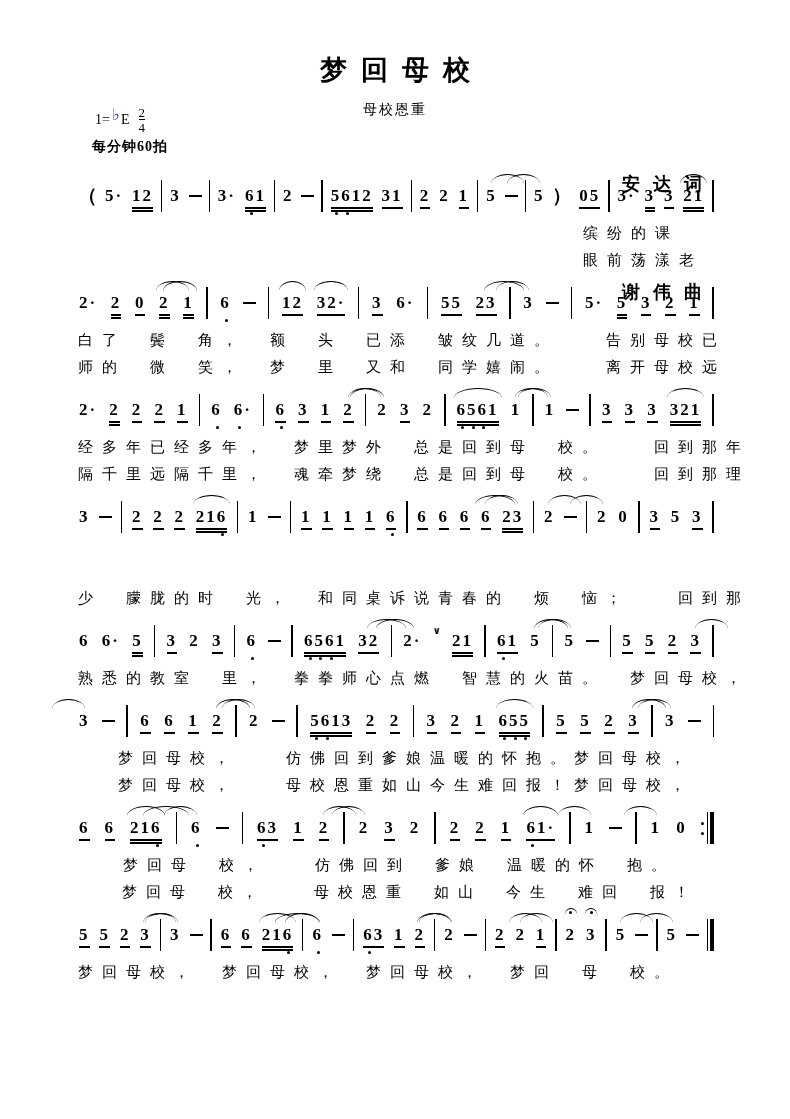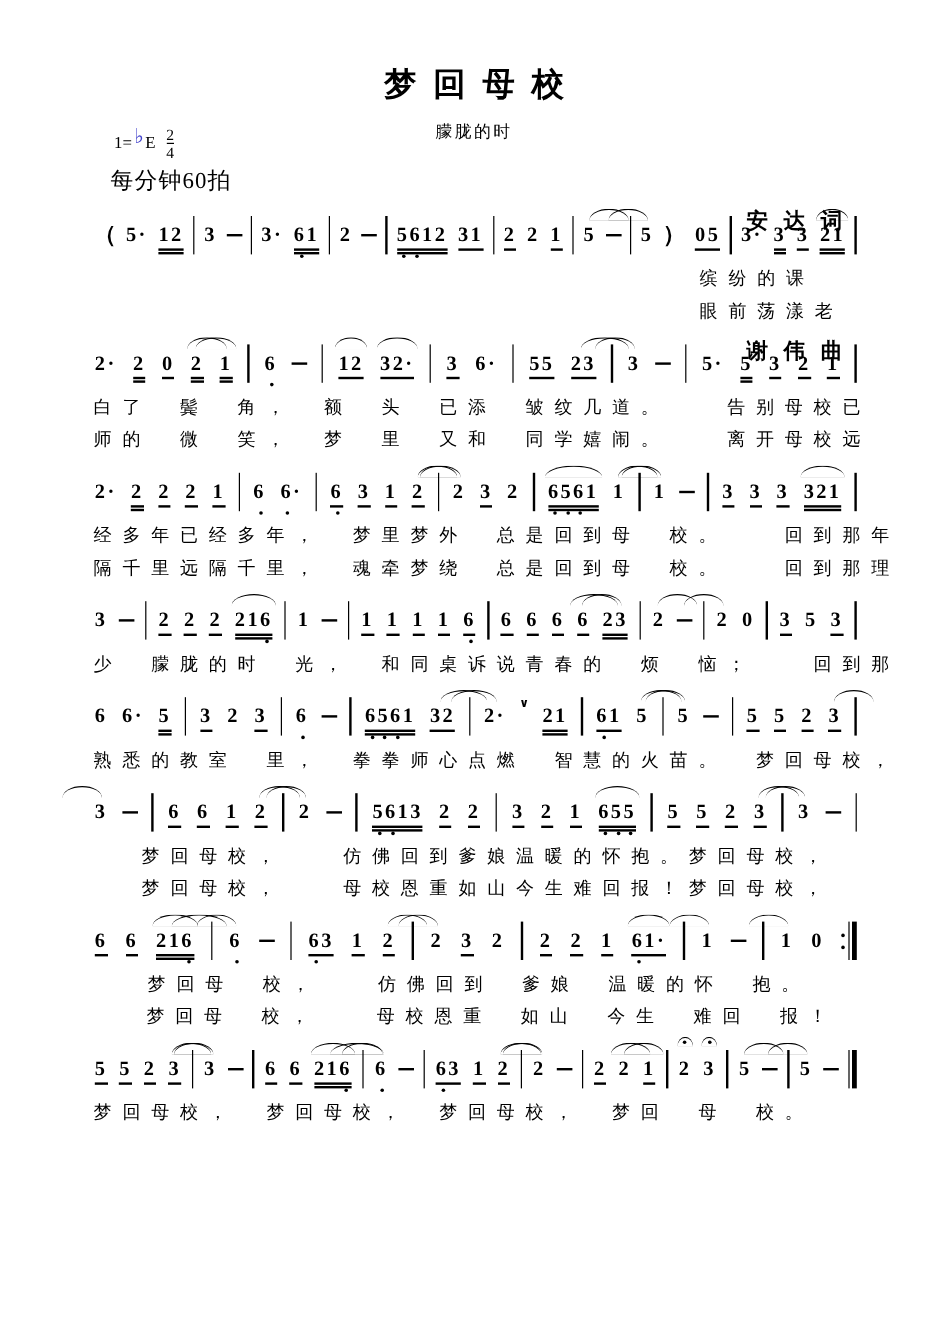--- a/index.html
+++ b/index.html
@@ -12,21 +12,21 @@
          font-size:27px;font-weight:bold;letter-spacing:14px;text-indent:14px;}
   .subtitle{position:absolute;top:101px;left:0;width:100%;text-align:center;
             font-size:14px;letter-spacing:2px;}
   .authors{position:absolute;top:94px;right:63px;text-align:left;
            font-size:18px;font-weight:bold;line-height:36px;letter-spacing:13px;white-space:pre;}
   .keysig{position:absolute;left:95px;top:106px;font-size:14px;display:flex;align-items:center;}
   .flat{color:#4343cc;font-size:17px;position:relative;top:-6px;margin:0 1px 0 2px;}
   .frac{display:inline-flex;flex-direction:column;align-items:center;margin-left:9px;
         font-size:13px;line-height:13px;}
   .frac .den{border-top:1.2px solid #000;padding-top:1px;}
-  .tempo{position:absolute;left:92px;top:138px;font-size:19px;font-weight:normal;letter-spacing:1px;}
+  .tempo{position:absolute;left:92px;top:138px;font-size:14px;font-weight:bold;letter-spacing:1px;}
 
   
   .score{position:absolute;left:78px;top:172px;width:636px;}
   .system{margin-bottom:5px;}
   .notation{position:relative;display:flex;justify-content:space-between;align-items:center;
             width:100%;height:48px;}
   .note{position:relative;display:inline-block;font-size:17px;font-weight:bold;line-height:20px;padding:0 1px;}
   .digits{letter-spacing:2px;}
   .ch{position:relative;display:inline-block;}
   .ch.lo::after{content:"";position:absolute;left:45%;bottom:-9px;width:3px;height:3px;
@@ -49,21 +49,21 @@
   .rdots{display:flex;flex-direction:column;gap:7px;margin-right:3px;}
   .rdots i{width:3px;height:3px;border-radius:50%;background:#000;}
   .lyric{font-size:15px;letter-spacing:9px;white-space:pre;height:27px;line-height:27px;}
 </style>
 </head>
 <body>
 
 <div class="page">
   <div class="hdr">
     <div class="title">梦回母校</div>
-    <div class="subtitle">朦胧的时</div>
+    <div class="subtitle">母校恩重</div>
     <div class="authors">
       <div>安达词</div>
       <div>谢伟曲</div>
     </div>
     <div class="keysig">
       <span>1=</span>
         <span class="flat">♭</span>
         <span>E</span>
       <span class="frac">
         <span>2</span>
@@ -271,21 +271,21 @@
           <span class="bar">
             <i class="thin"></i>
           </span>
           <span class="note"><span class="digits"><span class="ch">3</span></span><i class="ul ul1"></i></span>
           <span class="note"><span class="digits"><span class="ch">5</span></span></span>
           <span class="note"><span class="digits"><span class="ch">3</span></span><i class="ul ul1"></i></span>
           <span class="bar">
             <i class="thin"></i>
           </span>
         </div>
-        <div class="lyric" style="padding-left: 0px;">少　朦胧的时　光，　和同桌诉说青春的　烦　恼；　　回到那</div>
+        <div class="lyric" style="padding-left: 0px; margin-top: 44px;">少　朦胧的时　光，　和同桌诉说青春的　烦　恼；　　回到那</div>
       </div>
       <div class="system">
         <div class="notation">
           <span class="note"><span class="digits"><span class="ch">6</span></span></span>
           <span class="note"><span class="digits"><span class="ch">6</span><span class="ch">·</span></span></span>
           <span class="note"><span class="digits"><span class="ch">5</span></span><i class="ul ul1"></i><i class="ul ul2"></i></span>
           <span class="bar">
             <i class="thin"></i>
           </span>
           <span class="note"><span class="digits"><span class="ch">3</span></span><i class="ul ul1"></i></span>

